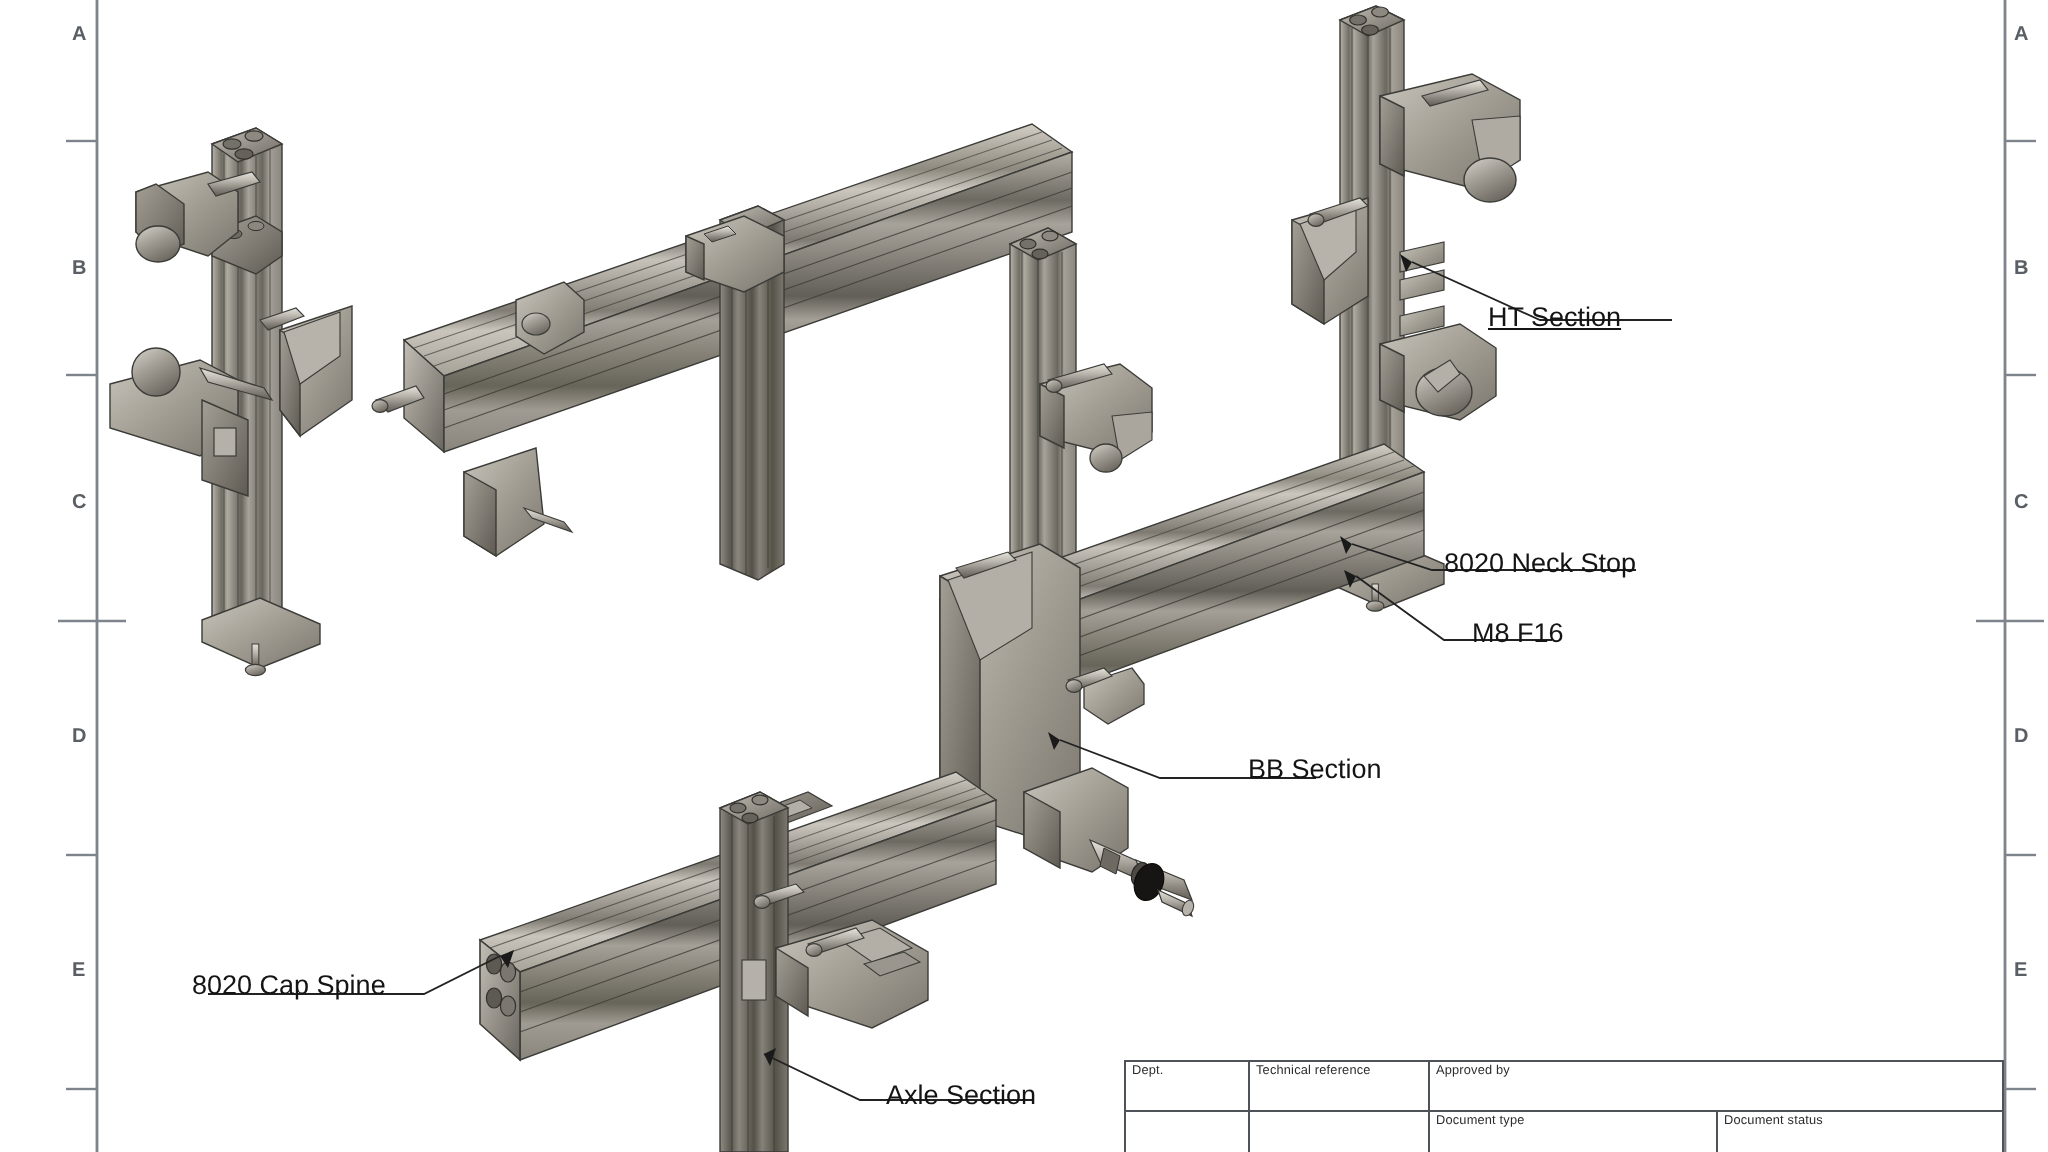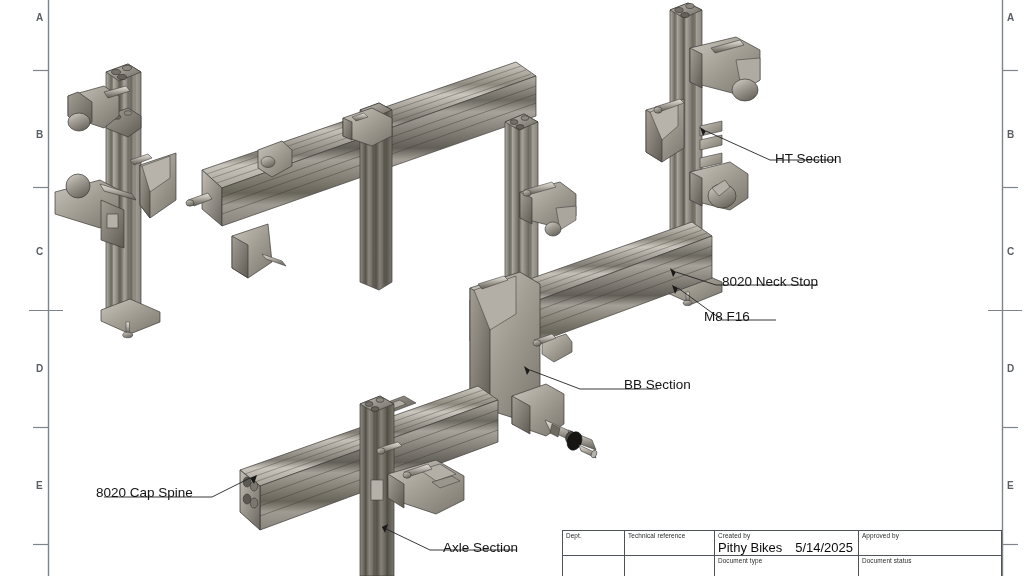--- a/index.html
+++ b/index.html
@@ -480,43 +480,36 @@
   <div class="zone-letter" style="left:36px;  top:246px;">C</div>
   <div class="zone-letter" style="left:36px;  top:363px;">D</div>
   <div class="zone-letter" style="left:36px;  top:480px;">E</div>
 
   <div class="zone-letter" style="left:1007px; top:12px;">A</div>
   <div class="zone-letter" style="left:1007px; top:129px;">B</div>
   <div class="zone-letter" style="left:1007px; top:246px;">C</div>
   <div class="zone-letter" style="left:1007px; top:363px;">D</div>
   <div class="zone-letter" style="left:1007px; top:480px;">E</div>
 
-  <div class="annot" style="left:775px; top:152px;">HT Section</div>
+  <div class="annot" style="left:744px; top:152px;text-decoration:underline;">HT Section</div>
   <div class="annot" style="left:722px; top:275px;text-align:right;">8020 Neck Stop</div>
-  <div class="annot" style="left:704px; top:310px;">M8 F16</div>
+  <div class="annot" style="left:736px; top:310px;">M8 F16</div>
   <div class="annot" style="left:624px; top:378px;">BB Section</div>
   <div class="annot" style="left:96px; top:486px;">8020 Cap Spine</div>
   <div class="annot" style="left:443px; top:541px;">Axle Section</div>
 
   <div id="title-block">
     <div class="tb-row r1">
       <div class="tb-cell c-dept">
         <span class="tb-label">Dept.</span>
         <span class="tb-value"></span>
       </div>
       <div class="tb-cell c-techref">
         <span class="tb-label">Technical reference</span>
         <span class="tb-value"></span>
-      </div>
-      <div class="tb-cell c-created">
-        <span class="tb-label">Created by</span>
-        <div class="tb-created-inner">
-          <span class="tb-value">Pithy Bikes</span>
-          <span class="tb-value">5/14/2025</span>
-        </div>
       </div>
       <div class="tb-cell c-approved">
         <span class="tb-label">Approved by</span>
         <span class="tb-value"></span>
       </div>
     </div>
     <div class="tb-row r2">
       <div class="tb-cell c-blank1"></div>
       <div class="tb-cell c-blank2"></div>
       <div class="tb-cell c-doctype">

